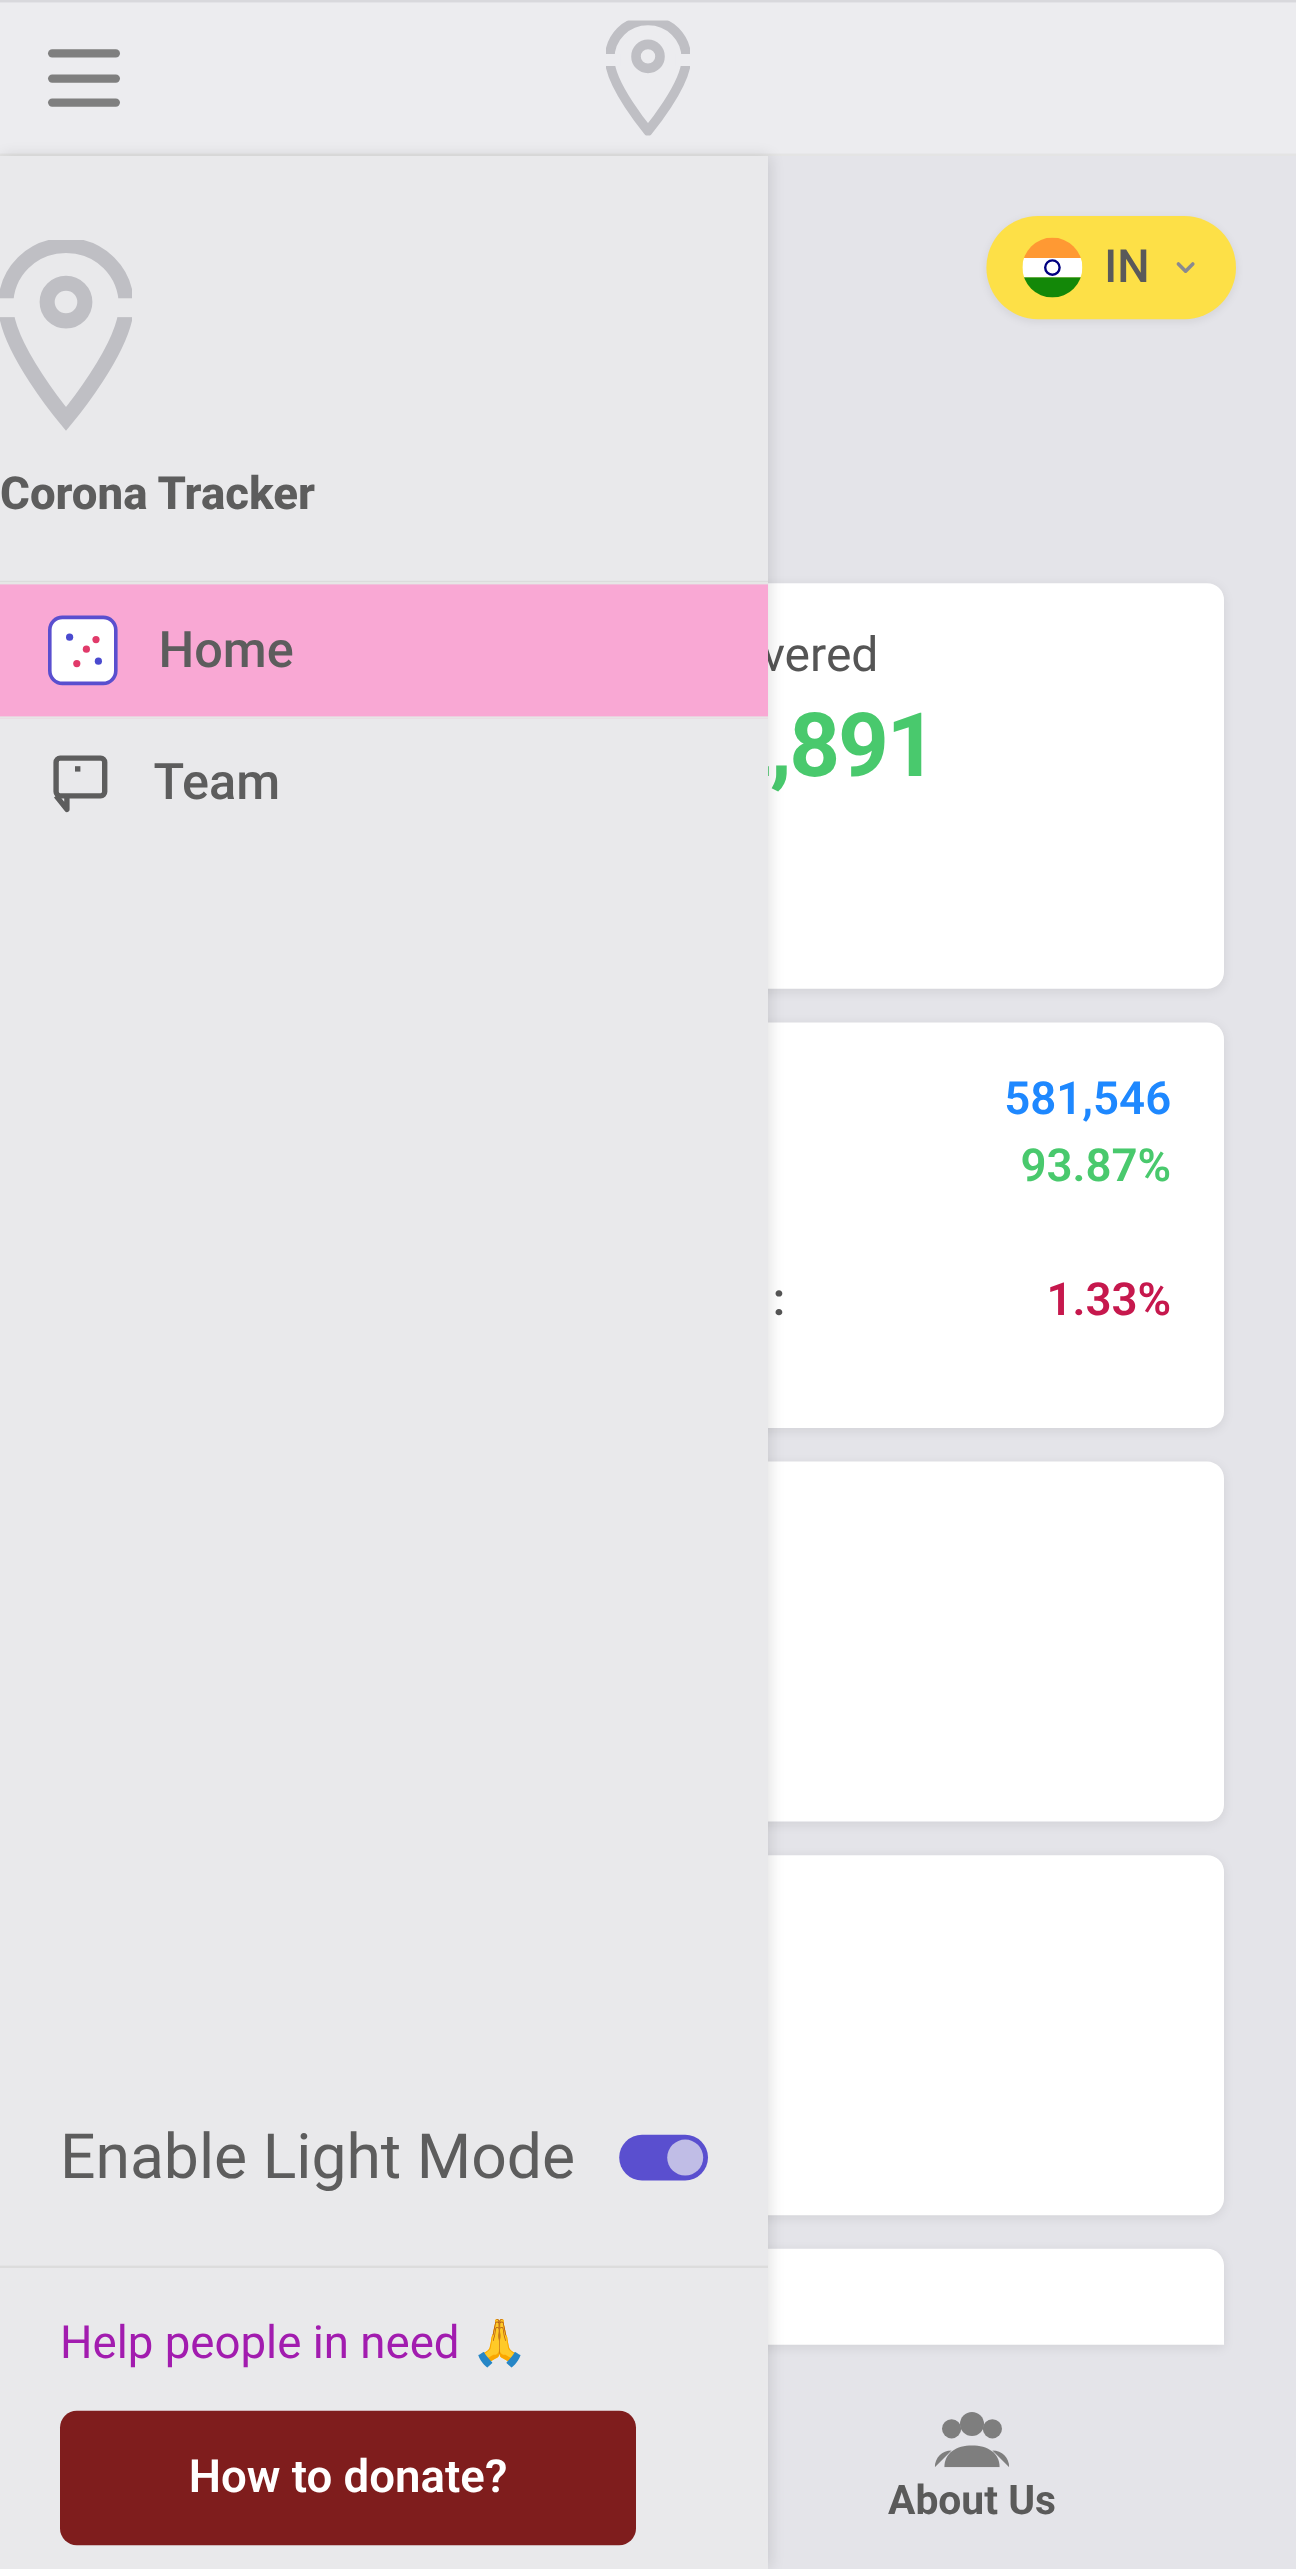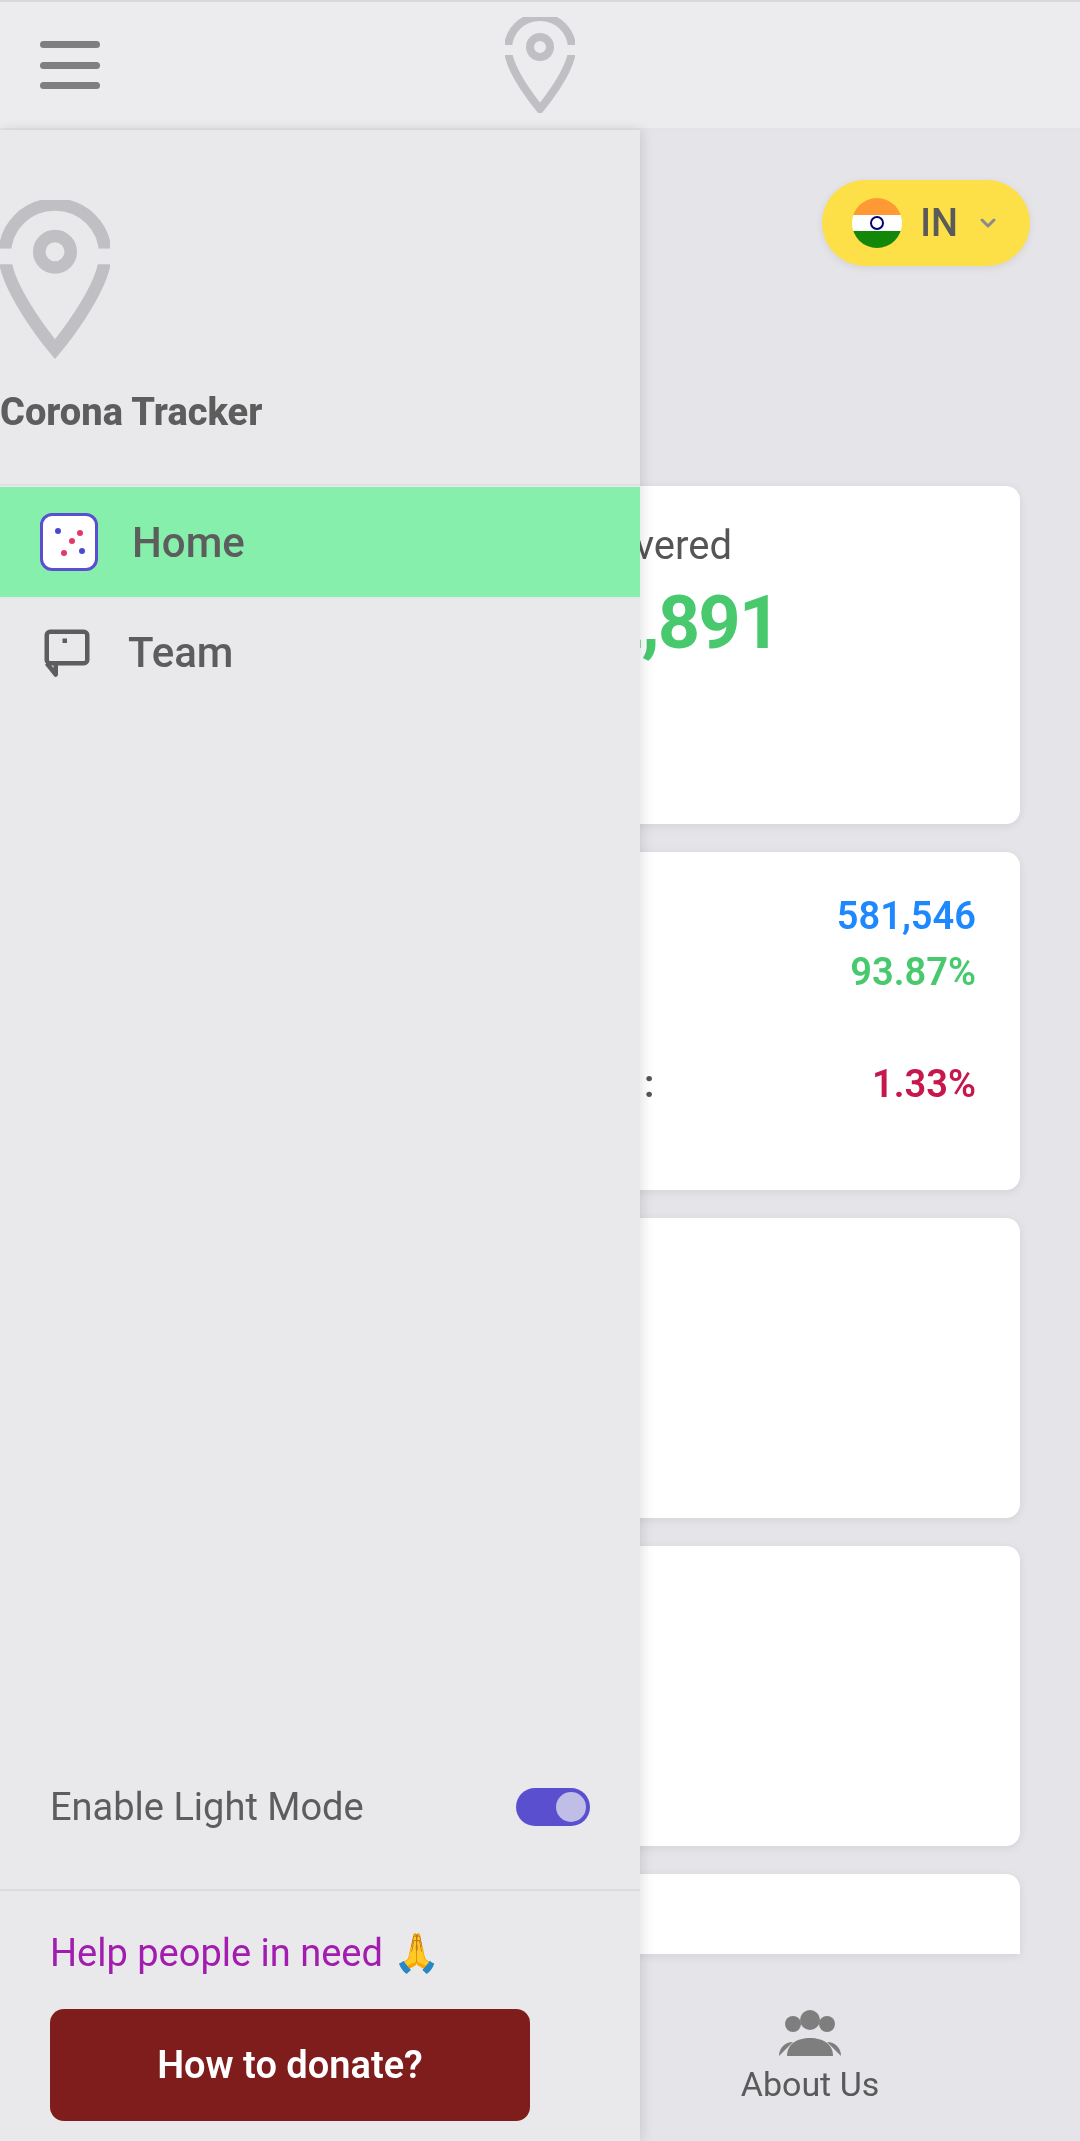--- a/index.html
+++ b/index.html
@@ -93,21 +93,21 @@
     left: 50%; bottom: 0;
     width: 50%; height: 170px;
     background: #e4e4e9;
     display: flex;
     align-items: center;
     justify-content: center;
     flex-direction: column;
     gap: 8px;
   }
   .bottom-nav .icon-group { fill: #7e7e7e; }
-  .bottom-nav .label { font-size: 34px; color: #5a5a5a; }
+  .bottom-nav .label { font-size: 34px; color: #5a5a5a; font-weight: bold; }
 
   
   .drawer {
     position: absolute;
     top: 130px; left: 0;
     width: 640px;
     bottom: 0;
     background: #e9e9eb;
     box-shadow: 2px 0 12px rgba(0,0,0,0.12);
     display: flex;
@@ -124,21 +124,21 @@
   .nav-list { border-top: 1px solid #dcdcdc; }
   .nav-item {
     display: flex;
     align-items: center;
     gap: 34px;
     padding: 26px 40px;
     font-size: 42px;
     color: #5d5d5d;
     font-weight: 500;
   }
-  .nav-item.active { background: #86efac; border-top: 2px solid #e6e6e6; border-bottom: 2px solid #e6e6e6; }
+  .nav-item.active { background: #f9a8d4; border-top: 2px solid #e6e6e6; border-bottom: 2px solid #e6e6e6; }
   .nav-icon-home {
     width: 58px; height: 58px; border: 3px solid #5a4fcf; border-radius: 12px;
     background: #fff; position: relative;
   }
   .nav-icon-home::before, .nav-icon-home::after {
     content:""; position:absolute; width:6px; height:6px; border-radius:50%;
   }
   .nav-icon-home .d1{position:absolute;left:12px;top:12px;width:6px;height:6px;background:#4a4acf;border-radius:50%;}
   .nav-icon-home .d2{position:absolute;left:26px;top:22px;width:6px;height:6px;background:#e13a6a;border-radius:50%;}
   .nav-icon-home .d3{position:absolute;left:36px;top:32px;width:6px;height:6px;background:#4a4acf;border-radius:50%;}
@@ -150,21 +150,21 @@
   }
   .nav-icon-team svg { width: 100%; height: 100%; }
 
   .spacer { flex: 1; }
 
   .theme-row {
     display: flex; align-items: center; justify-content: space-between;
     padding: 30px 50px 60px 50px;
     border-bottom: 2px solid #dcdcdc;
   }
-  .theme-row .lbl { font-size: 38px; color: #5d5d5d; text-align: right; }
+  .theme-row .lbl { font-size: 52px; color: #5d5d5d; text-align: right; }
   .toggle {
     width: 74px; height: 38px; background: #5a4fcf; border-radius: 20px;
     position: relative;
   }
   .toggle .knob {
     position: absolute; right: 4px; top: 4px;
     width: 30px; height: 30px; background: #c0bde6; border-radius: 50%;
   }
 
   .donate-area {

